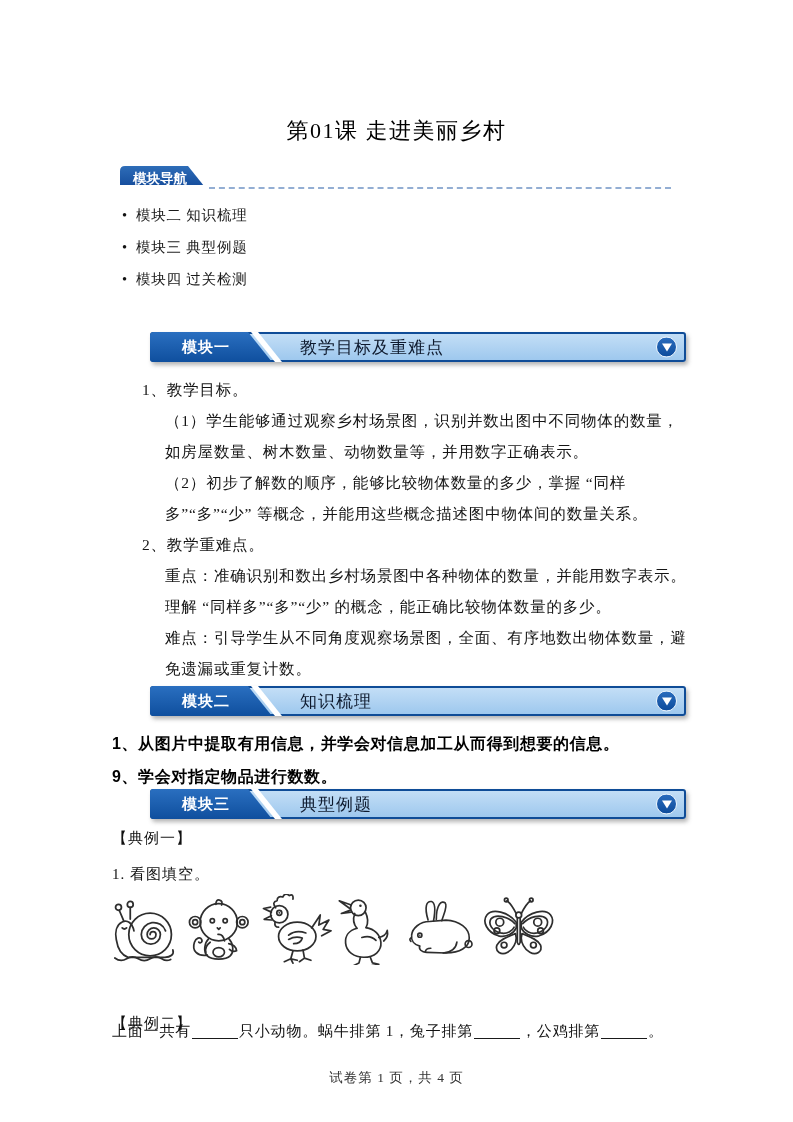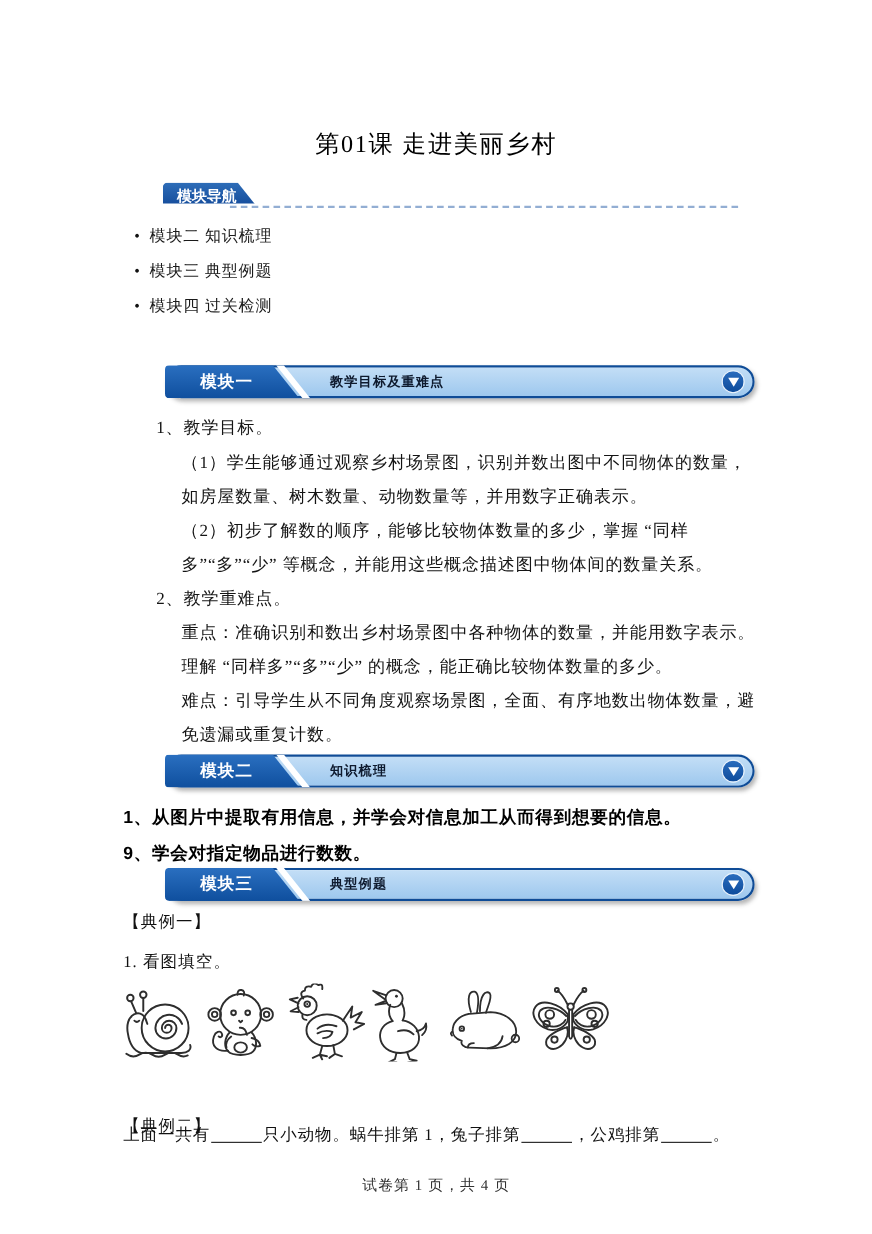--- a/index.html
+++ b/index.html
@@ -9,44 +9,44 @@
 
   
   .doc-title{position:absolute;top:116px;left:0;width:100%;text-align:center;
              font-size:22px;letter-spacing:1.5px;color:#000;}
 
   
   .nav-badge{position:absolute;top:166px;left:120px;width:88px;height:19px;
              background:linear-gradient(#2e6db8,#174f9e);
              clip-path:path('M5 0 H68 L88 25 H5 Q0 25 0 20 V5 Q0 0 5 0 Z');
              color:#fff;font-size:13.5px;font-weight:bold;line-height:25px;
-             padding-left:0;text-indent:13px;font-family:"Liberation Sans",sans-serif;margin-left:28px;}
+             padding-left:0;text-indent:13px;font-family:"Liberation Sans",sans-serif;}
   .nav-dashed{position:absolute;top:187px;left:209px;width:462px;height:0;
               border-top:2px dashed #93aed3;}
 
   
   .nav-list{position:absolute;top:199px;left:122px;font-size:14.5px;letter-spacing:0.8px;}
   .nav-item{height:32px;line-height:32px;}
   .nav-item .bullet{display:inline-block;width:14px;color:#111;}
 
   
   .banner{position:absolute;left:150px;width:536px;height:30px;box-sizing:border-box;
           background:linear-gradient(#c3def6,#9ec8ee);
-          border:2px solid #0f4c97;border-radius:15px;
+          border:2px solid #0f4c97;border-radius:3px;
           box-shadow:2px 3px 4px rgba(90,90,90,0.45);}
   .banner-tab{position:absolute;left:-2px;top:-2px;width:122px;height:30px;
               background:linear-gradient(#2a6fc0,#0f4f9e);
               clip-path:path('M4 0 H98 L122 30 H4 Q0 30 0 26 V4 Q0 0 4 0 Z');}
   .banner-slash{position:absolute;left:-2px;top:-2px;width:160px;height:30px;background:#fff;
                 clip-path:polygon(101px 0,108px 0,132px 30px,125px 30px);}
   .banner-tab-text{position:absolute;left:-2px;top:50%;transform:translateY(-50%);
                    width:112px;text-align:center;color:#fff;font-size:15px;font-weight:bold;
                    font-family:"Liberation Sans",sans-serif;letter-spacing:1px;}
   .banner-label{position:absolute;left:148px;top:50%;transform:translateY(-50%);
-                color:#0e1a2e;font-size:12px;font-weight:bold;letter-spacing:1px;
+                color:#0e1a2e;font-size:17px;font-weight:normal;letter-spacing:1px;
                 font-family:"Liberation Sans",sans-serif;}
   .banner-chevron{position:absolute;right:7px;top:50%;transform:translateY(-50%);
                   width:21px;height:21px;border-radius:50%;box-sizing:border-box;
                   background:linear-gradient(#2a6cbd,#0e4c9c);border:1px solid #eaf3fc;cursor:pointer;}
   .banner-chevron .tri{width:0;height:0;margin:6px auto 0;
                        border:5px solid transparent;border-bottom:none;border-top:8px solid #fff;}
   #banner-1{top:332px;} #banner-2{top:686px;} #banner-3{top:789px;}
 
   
   .teach-block{position:absolute;top:374px;left:142px;width:560px;

